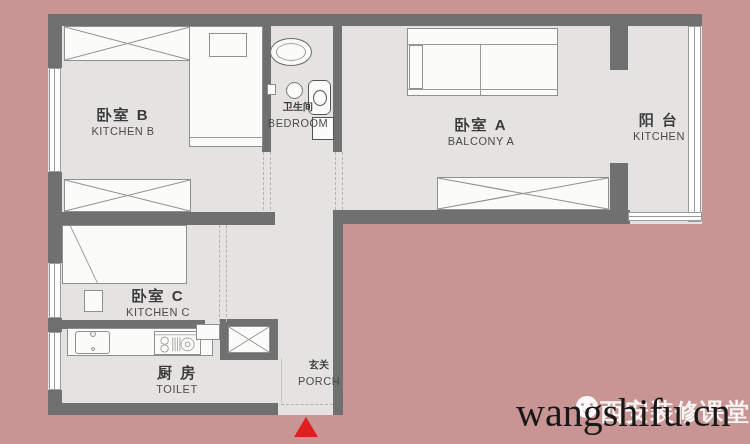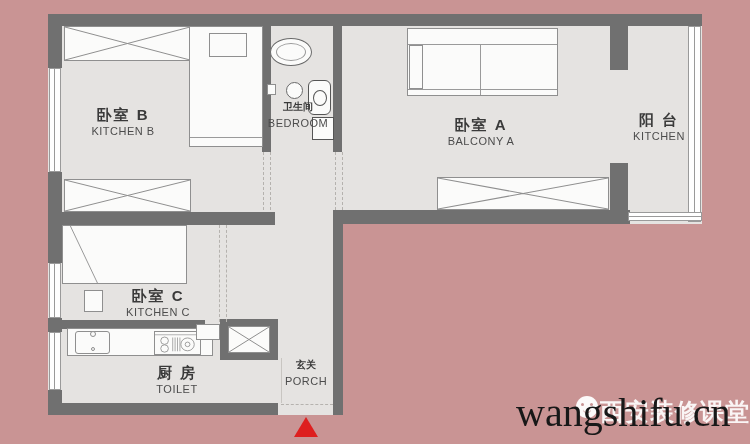--- a/index.html
+++ b/index.html
@@ -156,20 +156,20 @@
   <div class="en">KITCHEN</div>
 </div>
 <div class="rlabel" style="left:158px;top:288px;">
   <div class="zh">卧室 C</div>
   <div class="en">KITCHEN C</div>
 </div>
 <div class="rlabel" style="left:161px;top:365px;margin-left:16px;">
   <div class="zh">厨 房</div>
   <div class="en">TOILET</div>
 </div>
-<div class="rlabel small" style="left:306px;top:357px;">
+<div class="rlabel small" style="left:319px;top:357px;">
   <div class="zh">玄关</div>
   <div class="en">PORCH</div>
 </div>
 
 <div class="wm-icon" style="left:576px;top:396px;"></div>
 <div class="wm-zh" style="left:600px;top:399px;">西安装修课堂</div>
 <div class="wm-main" style="left:516px;top:391px;">wangshifu.cn</div>
 
 </body></html>

